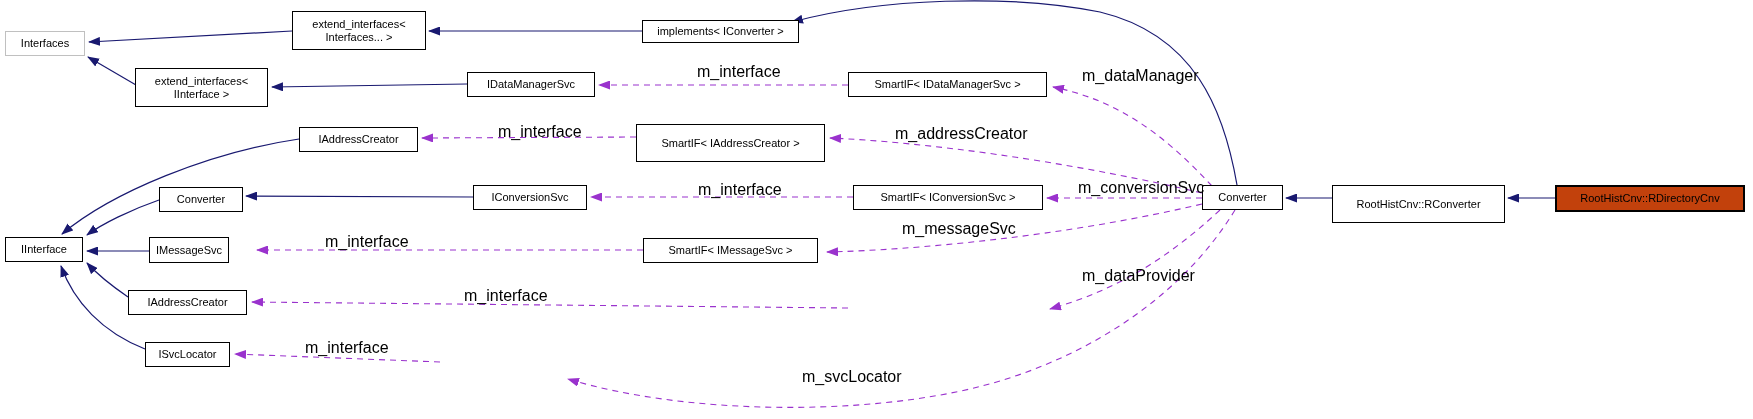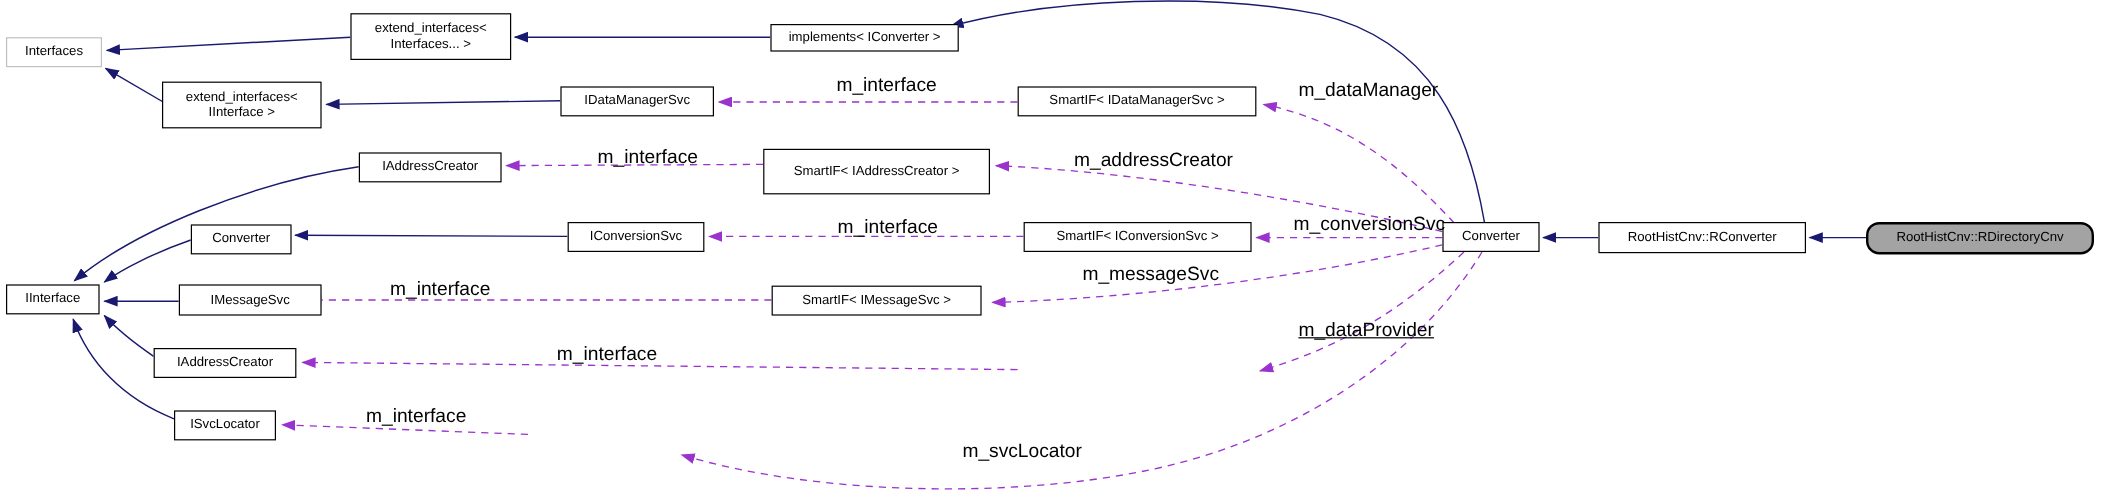--- a/index.html
+++ b/index.html
@@ -3,21 +3,21 @@
 <meta charset="utf-8">
 <style>
   html,body{margin:0;padding:0;background:#ffffff;}
   #canvas{position:relative;width:1753px;height:419px;background:#ffffff;overflow:hidden;
           font-family:"Liberation Sans", sans-serif;}
   #edges{position:absolute;left:0;top:0;width:1753px;height:419px;}
   .node{position:absolute;box-sizing:border-box;border:1px solid #000000;background:#ffffff;
         display:flex;align-items:center;justify-content:center;text-align:center;
         font-size:11px;line-height:13px;color:#000000;white-space:pre-line;cursor:pointer;}
   .node.gray{border-color:#c0c0c0;cursor:default;}
-  .node.highlight{background:#a3a3a3;border-width:2px;cursor:default;border-radius:11px;}
+  .node.highlight{background:#c2410c;border-width:2px;cursor:default;}
   .elabel{position:absolute;font-size:16px;line-height:12px;color:#000000;white-space:nowrap;}
 </style>
 </head>
 <body>
 
 <div id="canvas">
 
   <svg id="edges" viewBox="0 0 1753 419" xmlns="http://www.w3.org/2000/svg">
     <defs>
       <marker id="ab" markerWidth="12" markerHeight="9" refX="11" refY="4.5" orient="auto" markerUnits="userSpaceOnUse">
@@ -67,34 +67,34 @@
   <div class="node" style="left:135px;top:68px;width:133px;height:39px;">extend_interfaces&lt;
 IInterface &gt;</div>
   <div class="node" style="left:467px;top:72px;width:128px;height:25px;">IDataManagerSvc</div>
   <div class="node" style="left:299px;top:127px;width:119px;height:25px;">IAddressCreator</div>
   <div class="node" style="left:848px;top:72px;width:199px;height:25px;">SmartIF&lt; IDataManagerSvc &gt;</div>
   <div class="node" style="left:636px;top:124px;width:189px;height:38px;">SmartIF&lt; IAddressCreator &gt;</div>
   <div class="node" style="left:159px;top:187px;width:84px;height:25px;">Converter</div>
   <div class="node" style="left:473px;top:185px;width:114px;height:25px;">IConversionSvc</div>
   <div class="node" style="left:853px;top:185px;width:190px;height:25px;">SmartIF&lt; IConversionSvc &gt;</div>
   <div class="node" style="left:1202px;top:185px;width:81px;height:25px;">Converter</div>
-  <div class="node" style="left:1332px;top:185px;width:173px;height:26px;">RootHistCnv::RConverter</div>
+  <div class="node" style="left:1332px;top:185px;width:173px;height:38px;">RootHistCnv::RConverter</div>
   <div class="node highlight" style="left:1555px;top:185px;width:190px;height:27px;">RootHistCnv::RDirectoryCnv</div>
   <div class="node" style="left:5px;top:237px;width:78px;height:25px;">IInterface</div>
-  <div class="node" style="left:149px;top:237px;width:119px;height:26px;">IMessageSvc</div>
+  <div class="node" style="left:149px;top:237px;width:80px;height:26px;">IMessageSvc</div>
   <div class="node" style="left:643px;top:238px;width:175px;height:25px;">SmartIF&lt; IMessageSvc &gt;</div>
   <div class="node" style="left:128px;top:290px;width:119px;height:25px;">IAddressCreator</div>
   <div class="node" style="left:145px;top:342px;width:85px;height:25px;">ISvcLocator</div>
 
   <div class="elabel" style="left:697px;top:66px;">m_interface</div>
   <div class="elabel" style="left:1082px;top:70px;">m_dataManager</div>
   <div class="elabel" style="left:498px;top:126px;">m_interface</div>
   <div class="elabel" style="left:895px;top:128px;">m_addressCreator</div>
   <div class="elabel" style="left:698px;top:184px;">m_interface</div>
   <div class="elabel" style="left:1078px;top:182px;text-align:right;">m_conversionSvc</div>
   <div class="elabel" style="left:325px;top:236px;">m_interface</div>
   <div class="elabel" style="left:902px;top:223px;">m_messageSvc</div>
   <div class="elabel" style="left:464px;top:290px;">m_interface</div>
-  <div class="elabel" style="left:1082px;top:270px;text-decoration:underline;">m_dataProvider</div>
+  <div class="elabel" style="left:1082px;top:270px;">m_dataProvider</div>
   <div class="elabel" style="left:305px;top:342px;">m_interface</div>
   <div class="elabel" style="left:802px;top:371px;">m_svcLocator</div>
 
 </div>
 
 </body></html>

